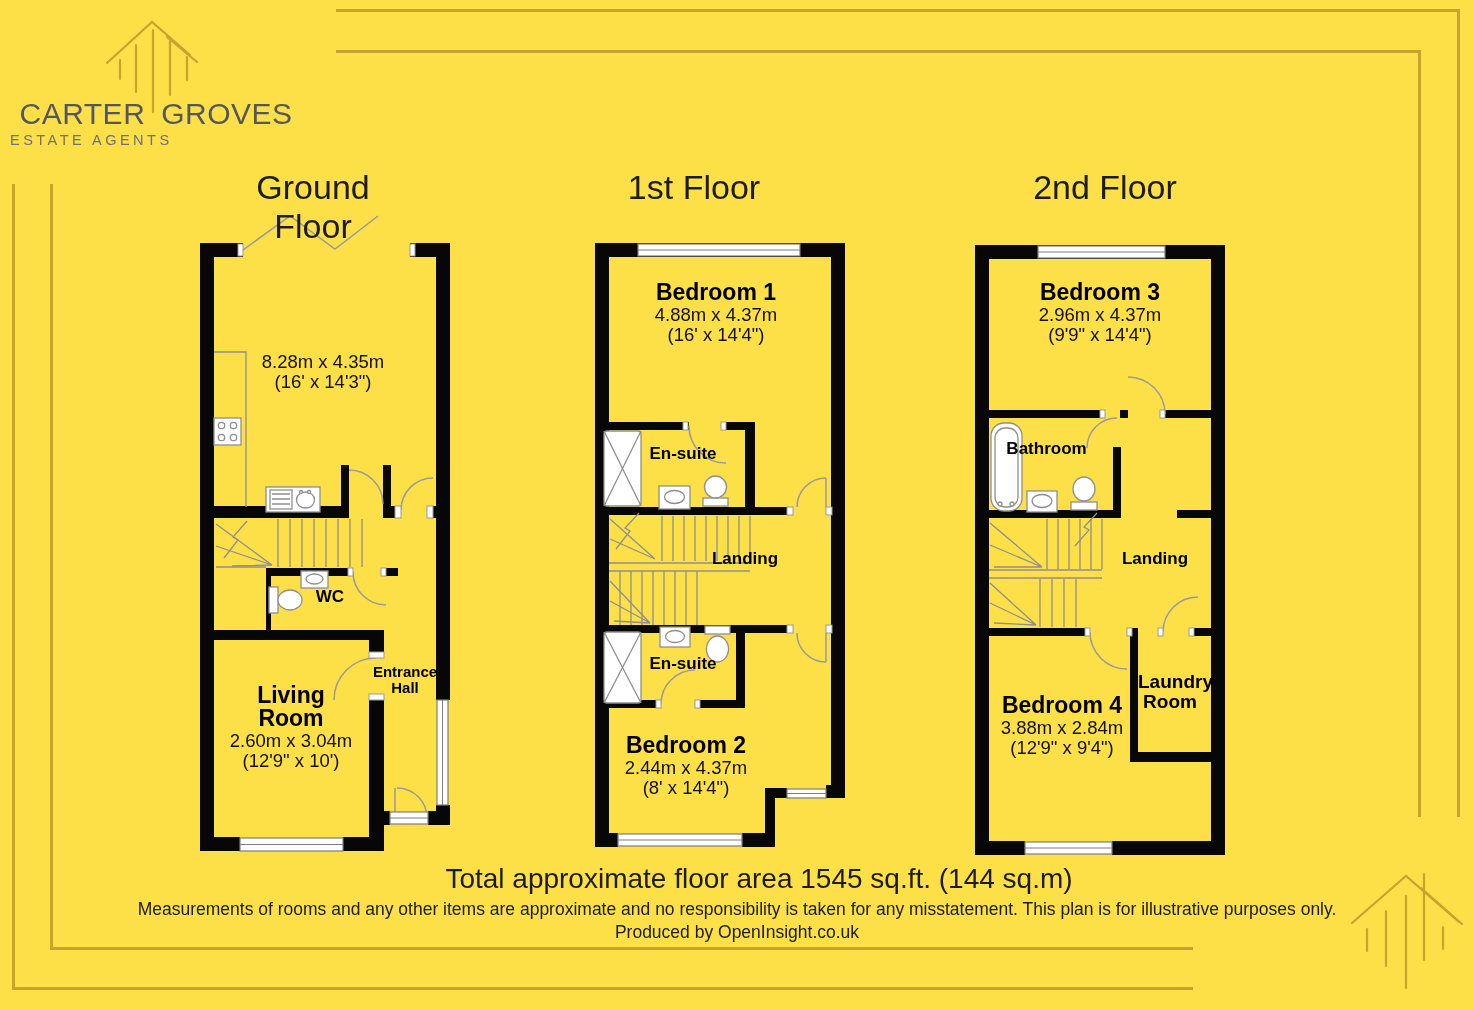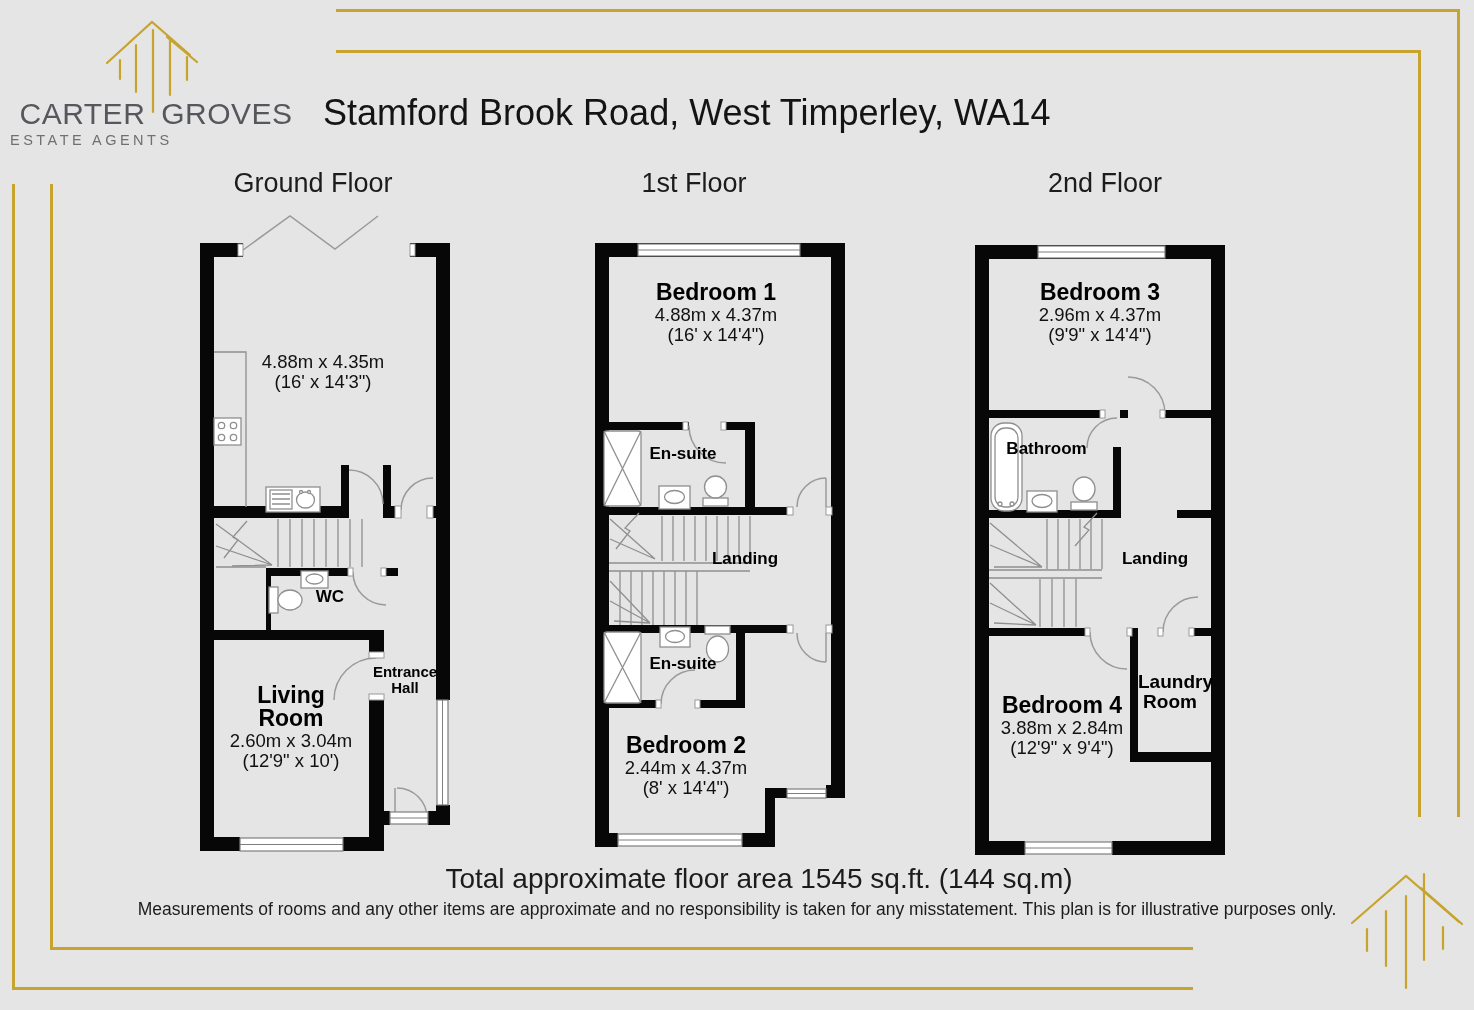--- a/index.html
+++ b/index.html
@@ -1,28 +1,28 @@
 <!DOCTYPE html>
 <html><head>
 <meta charset="utf-8">
 <style>
   html,body{margin:0;padding:0;background:#ffffff;}
-  #page{position:relative;width:1474px;height:1010px;background:#e5e5e5;overflow:hidden;
+  #page{position:relative;width:1474px;height:1010px;background:#fde047;overflow:hidden;
         font-family:"Liberation Sans", sans-serif;color:#1c1c1c;}
   #plan-svg{position:absolute;left:0;top:0;width:1474px;height:1010px;}
   .wall{fill:#070707;}
   .thin{stroke:#8f8f8f;stroke-width:1.3;fill:none;}
   .door{stroke:#9a9a9a;stroke-width:1.5;fill:none;}
   .win{fill:#ffffff;stroke:#7e7e7e;stroke-width:1.2;}
   .winline{stroke:#7e7e7e;stroke-width:1;fill:none;}
   .cap{fill:#ffffff;stroke:#9a9a9a;stroke-width:1;}
   .fix{stroke:#8f8f8f;stroke-width:1.3;fill:#ffffff;}
   .gold-stroke{stroke:#C7A42E;stroke-width:2.2;fill:none;stroke-linecap:round;}
   .lbl{position:absolute;text-align:center;}
-  .floor-title{font-size:27px;color:#1c1c1c;}
+  .floor-title{font-size:34px;color:#1c1c1c;}
   .room-name{font-weight:bold;font-size:23px;line-height:23px;color:#000;}
   .room-name.sm{font-size:17px;line-height:21px;}
   .room-dim{font-size:18.5px;line-height:20px;color:#111;}
   .hall-name{font-weight:bold;font-size:15px;line-height:15.5px;color:#000;}
   .laundry-name{font-weight:bold;font-size:19px;line-height:20px;color:#000;}
   #page-title{position:absolute;left:323px;top:92px;font-size:36px;color:#141414;white-space:nowrap;}
   #logo-name{position:absolute;left:10px;top:97px;width:292px;text-align:center;
              font-size:30px;color:#55575c;letter-spacing:0.5px;word-spacing:7px;}
   #logo-tagline{position:absolute;left:10px;top:132px;width:285px;text-align:left;
              font-size:14.5px;color:#6e7073;letter-spacing:3.5px;}
@@ -291,28 +291,27 @@
       <rect x="1085" y="628" width="5" height="8"></rect>
           <rect x="1127" y="628" width="5" height="8"></rect>
       <rect x="1158" y="628" width="5" height="8"></rect>
           <rect x="1189" y="628" width="5" height="8"></rect>
     </g>
   </g>
 </svg>
 
 <div id="logo-name">CARTER GROVES</div>
 <div id="logo-tagline">ESTATE AGENTS</div>
-<div id="page-title">Stamford Brook Road, West Timperley, WA14</div>
 
 <div class="lbl floor-title" style="left:213px;top:168px;width:200px">Ground Floor</div>
 <div class="lbl floor-title" style="left:594px;top:168px;width:200px">1st Floor</div>
 <div class="lbl floor-title" style="left:1005px;top:168px;width:200px">2nd Floor</div>
 
 <div class="lbl" style="left:237px;top:352px;width:172px">
-  <div class="room-dim">4.88m x 4.35m</div>
+  <div class="room-dim">8.28m x 4.35m</div>
   <div class="room-dim">(16' x 14'3")</div>
 </div>
 <div class="lbl room-name sm" style="left:306px;top:586px;width:48px">WC</div>
 <div class="lbl room-name" style="left:241px;top:684px;width:100px">Living Room</div>
 <div class="lbl" style="left:211px;top:731px;width:160px">
   <div class="room-dim">2.60m x 3.04m</div>
   <div class="room-dim">(12'9" x 10')</div>
 </div>
 <div class="lbl hall-name" style="left:362px;top:664px;width:86px">Entrance Hall</div>
 
@@ -339,14 +338,15 @@
 <div class="lbl room-name sm" style="left:1104px;top:548px;width:102px">Landing</div>
 <div class="lbl room-name" style="left:977px;top:694px;width:170px">Bedroom 4</div>
 <div class="lbl" style="left:977px;top:718px;width:170px">
   <div class="room-dim">3.88m x 2.84m</div>
   <div class="room-dim">(12'9" x 9'4")</div>
 </div>
 <div class="lbl laundry-name" style="left:1138px;top:672px;width:64px">Laundry Room</div>
 
 <div class="footer-line" id="footer-total">Total approximate floor area 1545 sq.ft. (144 sq.m)</div>
 <div class="footer-line" id="footer-disclaimer">Measurements of rooms and any other items are approximate and no responsibility is taken for any misstatement. This plan is for illustrative purposes only.</div>
+<div class="footer-line" id="footer-produced">Produced by OpenInsight.co.uk</div>
 
 </div>
 
 </body></html>

